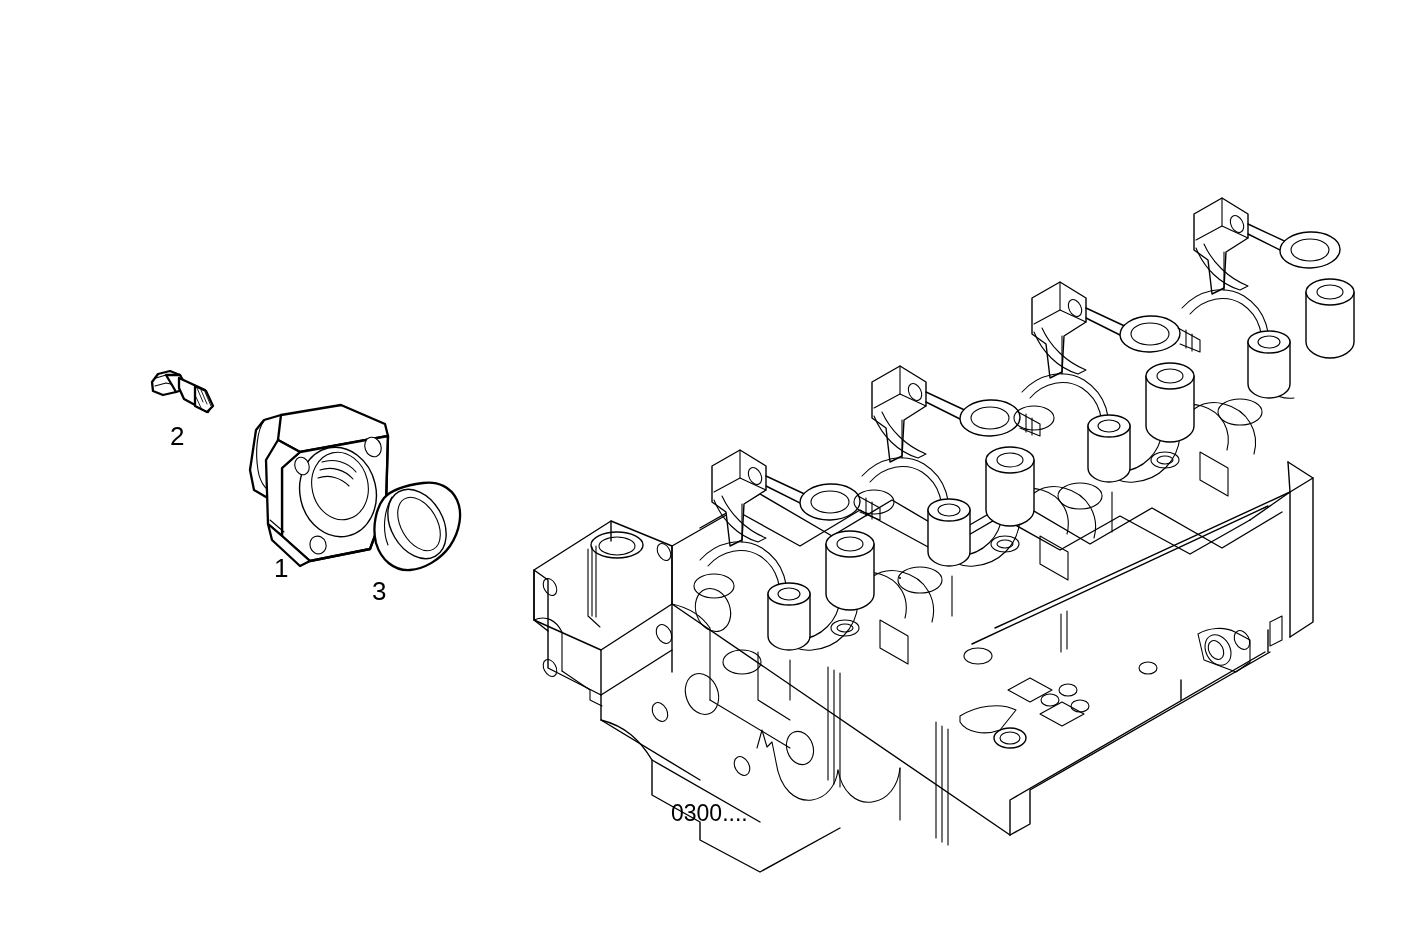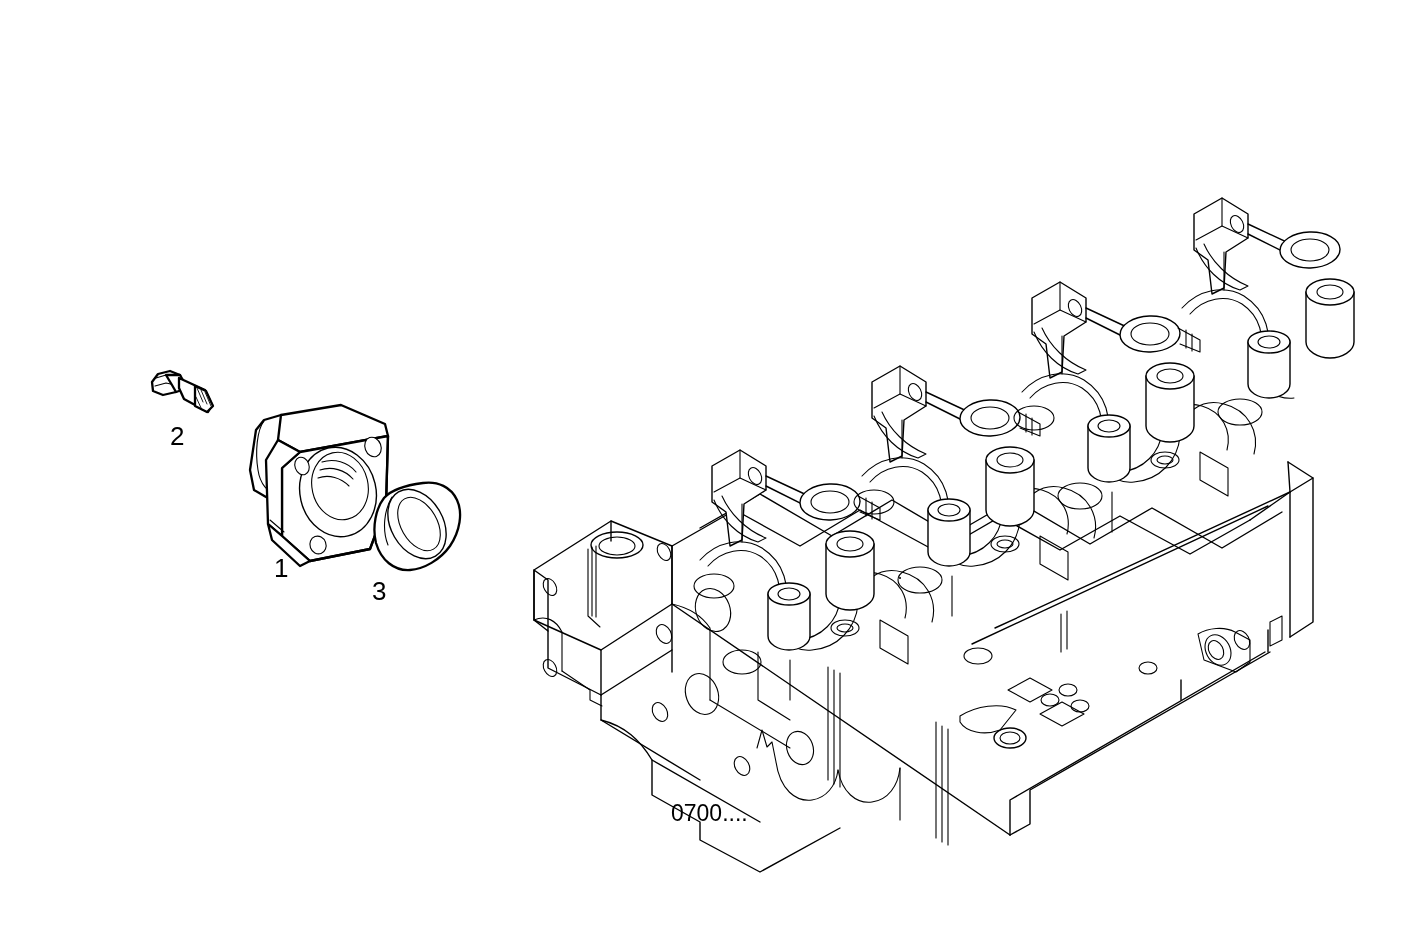--- a/index.html
+++ b/index.html
@@ -428,15 +428,15 @@
 
     </g>
   </svg>
 
   <div class="callout" style="left:274px; top:555px;">1</div>
 
   <div class="callout" style="left:170px; top:423px;">2</div>
 
   <div class="callout" style="left:372px; top:578px;">3</div>
 
-  <div class="blocklabel" style="left:671px; top:802px;">0700....</div>
+  <div class="blocklabel" style="left:671px; top:802px;">0300....</div>
 
 </div>
 
 </body></html>

